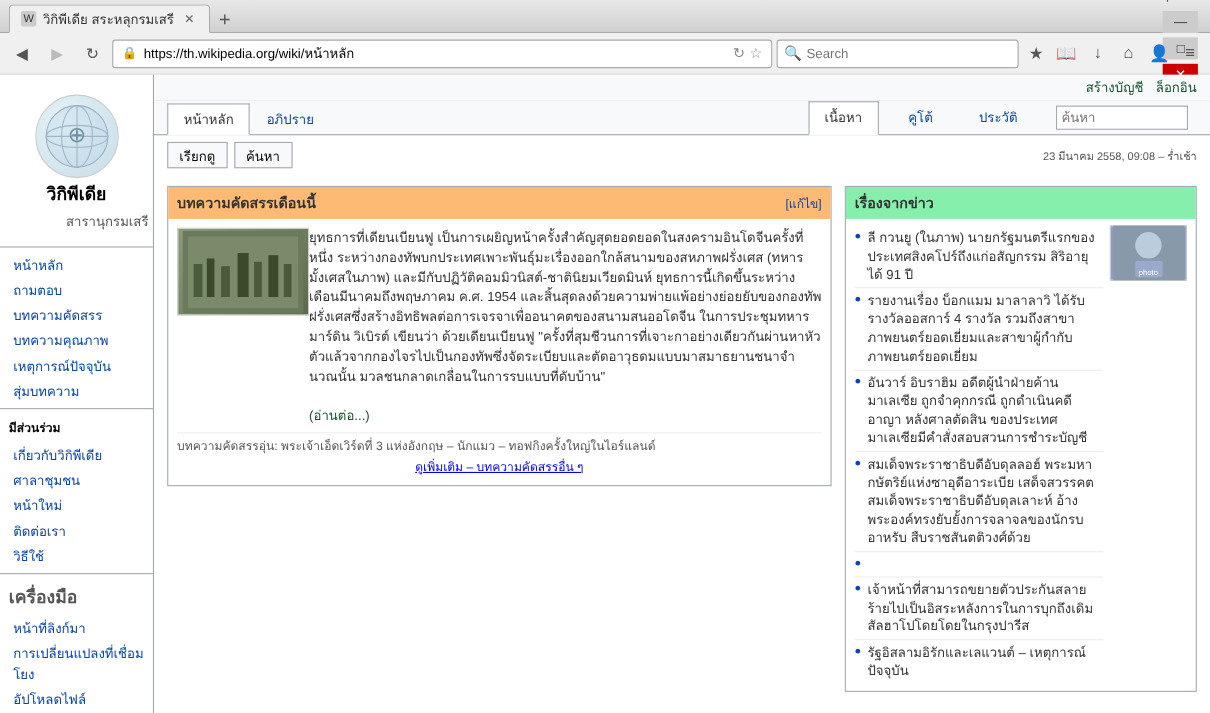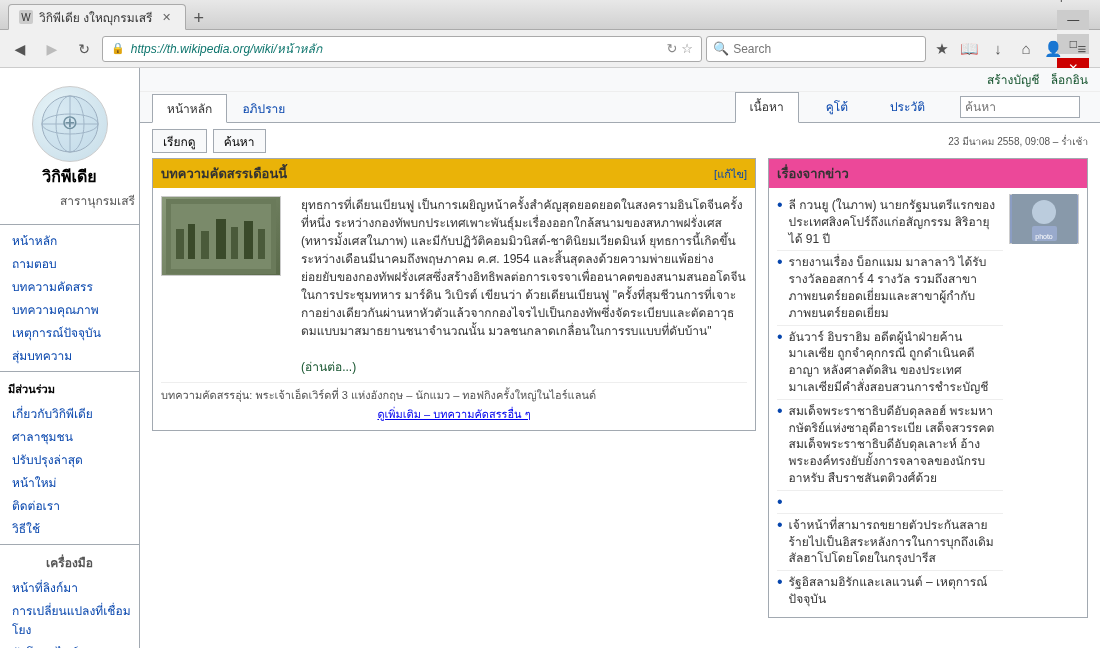--- a/index.html
+++ b/index.html
@@ -56,21 +56,21 @@
       height: 26px;
       border: 1px solid #aaa;
       border-radius: 3px;
       padding: 2px 8px;
       font-size: 12px;
       background: white;
       display: flex;
       align-items: center;
       gap: 6px;
     }
-    .address-text { flex: 1; font-size: 12px; color: #0f766e; font-style: italic; }
+    .address-text { flex: 1; font-size: 12px; color: #000000; }
     .address-icons { display: flex; gap: 4px; align-items: center; }
     .addr-icon { font-size: 13px; color: #888; cursor: pointer; }
     .search-bar {
       width: 220px;
       height: 26px;
       border: 1px solid #aaa;
       border-radius: 3px;
       background: white;
       display: flex;
       align-items: center;
@@ -94,21 +94,21 @@
       font-size: 12px;
     }
     .sidebar-logo { text-align: center; padding: 10px 4px 4px; }
     .wiki-globe { width: 76px; height: 76px; border-radius: 50%; background: radial-gradient(circle at 35% 35%, #e8f4f8, #c5dce8); border: 1px solid #ccc; display: flex; align-items: center; justify-content: center; font-size: 36px; margin: 0 auto; }
     .sidebar-site-title { font-size: 16px; font-weight: bold; color: #000; text-align: center; padding: 2px 4px; font-family: 'Linux Libertine', 'Georgia', serif; }
     .sidebar-subtitle { font-size: 12px; color: #555; text-align: right; padding-bottom: 6px; }
     .sidebar-section { padding: 4px 8px; font-weight: bold; font-size: 11px; color: #000; margin-top: 4px; }
     .sidebar-item { padding: 2px 8px 2px 12px; font-size: 12px; }
     .sidebar-item a { color: #0645ad; text-decoration: none; font-size: 12px; }
     .sidebar-divider { height: 1px; background: #a2a9b1; margin: 4px 0; }
-    .sidebar-tools-section { padding: 4px 8px; font-weight: bold; font-size: 12px; color: #555; margin-top: 4px; text-align: center; }
+    .sidebar-tools-section { padding: 4px 8px; font-weight: bold; font-size: 16px; color: #555; margin-top: 4px; }
 
     
     .wiki-main {
       flex: 1;
       padding: 0;
       background: white;
     }
     .wiki-tab {
       padding: 4px 14px;
       font-size: 12px;
@@ -122,21 +122,21 @@
       background: white;
       border-color: #a2a9b1;
       border-bottom: 1px solid white;
       color: #333;
       margin-bottom: -1px;
     }
     .wiki-search-row {
       display: flex;
       justify-content: space-between;
       align-items: center;
-      padding: 6px 12px 5px;
+      padding: 6px 12px 16px;
     }
     .wiki-search-box {
       display: flex;
       gap: 6px;
       align-items: center;
     }
     .wiki-search-btn {
       height: 24px;
       padding: 0 10px;
       font-size: 12px;
@@ -154,34 +154,34 @@
 
     .wiki-left { flex: 1.3; }
     .wiki-right { flex: 1; min-width: 280px; max-width: 320px; }
 
     .wiki-section-box {
       border: 1px solid #a2a9b1;
       margin-bottom: 10px;
       background: white;
     }
     .wiki-section-header {
-      background: #eab308;
+      background: #fdba74;
       padding: 4px 8px;
       font-size: 13px;
       font-weight: bold;
       display: flex;
       justify-content: space-between;
       align-items: center;
     }
     .wiki-section-header .edit-link { font-size: 11px; font-weight: normal; color: #0645ad; cursor: pointer; }
     .wiki-section-content { padding: 8px; font-size: 12px; line-height: 1.5; }
 
     .featured-article {
       display: flex;
-      gap: 20px;
+      gap: 0;
     }
     .featured-thumb {
       width: 120px;
       min-width: 120px;
       height: 80px;
       background: linear-gradient(135deg, #8a9a7a, #5a6a4a);
       border: 1px solid #ccc;
       display: flex;
       align-items: center;
       justify-content: center;
@@ -190,21 +190,21 @@
     }
     .featured-text { font-size: 12px; line-height: 1.5; flex: 1; }
     .featured-text a { color: #14532d; text-decoration: none; }
 
     .wiki-right-section {
       border: 1px solid #a2a9b1;
       margin-bottom: 10px;
       background: white;
     }
     .wiki-right-header {
-      background: #ec4899;
+      background: #86efac;
       padding: 4px 8px;
       font-size: 13px;
       font-weight: bold;
     }
     .news-list { padding: 6px 8px; }
     .news-item { display: flex; gap: 6px; padding: 3px 0; border-bottom: 1px solid #eee; font-size: 12px; line-height: 1.4; }
     .news-item:last-child { border-bottom: none; }
     .news-item-bullet { color: #0645ad; font-size: 16px; line-height: 1; }
     .news-item-text { flex: 1; }
     .news-thumb { width: 70px; min-width: 70px; height: 50px; background: #8b9dc3; border: 1px solid #ccc; display: flex; align-items: center; justify-content: center; font-size: 10px; color: white; }
@@ -213,21 +213,21 @@
     .user-links { text-align: right; padding: 2px 12px; font-size: 12px; background: #f8f9fa; border-bottom: 1px solid #eee; }
     .user-links a { color: #14532d; text-decoration: none; margin-left: 8px; }
   </style>
 </head>
 <body>
 
 <div class="title-bar">
   <div class="title-bar-tabs">
     <div class="tab-active">
       <div class="tab-favicon">W</div>
-      <span>วิกิพีเดีย งใหญุกรมเสรี</span>
+      <span>วิกิพีเดีย สระหลุกรมเสรี</span>
       <div class="tab-close">✕</div>
     </div>
     <button class="tab-new">+</button>
   </div>
   <div class="title-bar-controls">
     <span style="font-size:12px;color:#555;margin-right:4px;">100%</span>
     <span style="font-size:14px;cursor:pointer;color:#555;margin-right:2px;">-</span>
     <span style="font-size:14px;cursor:pointer;color:#555;margin-right:6px;">+</span>
     <div class="win-btn win-btn-min">—</div>
     <div class="win-btn win-btn-max">□</div>
@@ -284,21 +284,20 @@
     <div class="sidebar-item"><a href="#">หน้าหลัก</a></div>
     <div class="sidebar-item"><a href="#">ถามตอบ</a></div>
     <div class="sidebar-item"><a href="#">บทความคัดสรร</a></div>
     <div class="sidebar-item"><a href="#">บทความคุณภาพ</a></div>
     <div class="sidebar-item"><a href="#">เหตุการณ์ปัจจุบัน</a></div>
     <div class="sidebar-item"><a href="#">สุ่มบทความ</a></div>
     <div class="sidebar-divider"></div>
     <div class="sidebar-section">มีส่วนร่วม</div>
     <div class="sidebar-item"><a href="#">เกี่ยวกับวิกิพีเดีย</a></div>
     <div class="sidebar-item"><a href="#">ศาลาชุมชน</a></div>
-    <div class="sidebar-item"><a href="#">ปรับปรุงล่าสุด</a></div>
     <div class="sidebar-item"><a href="#">หน้าใหม่</a></div>
     <div class="sidebar-item"><a href="#">ติดต่อเรา</a></div>
     <div class="sidebar-item"><a href="#">วิธีใช้</a></div>
     <div class="sidebar-divider"></div>
     <div class="sidebar-tools-section">เครื่องมือ</div>
     <div class="sidebar-item"><a href="#">หน้าที่ลิงก์มา</a></div>
     <div class="sidebar-item"><a href="#">การเปลี่ยนแปลงที่เชื่อมโยง</a></div>
     <div class="sidebar-item"><a href="#">อัปโหลดไฟล์</a></div>
 
   </div>

